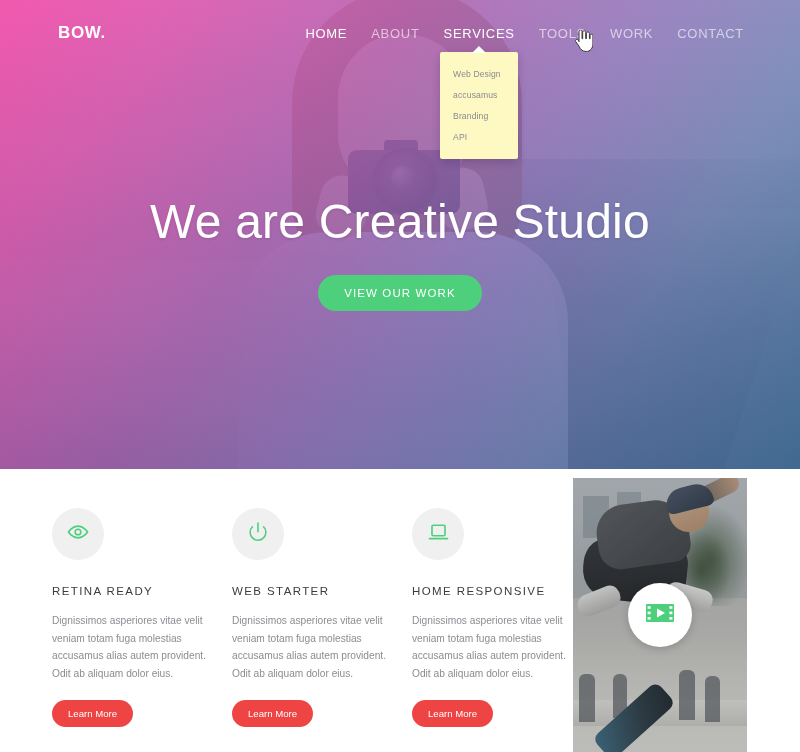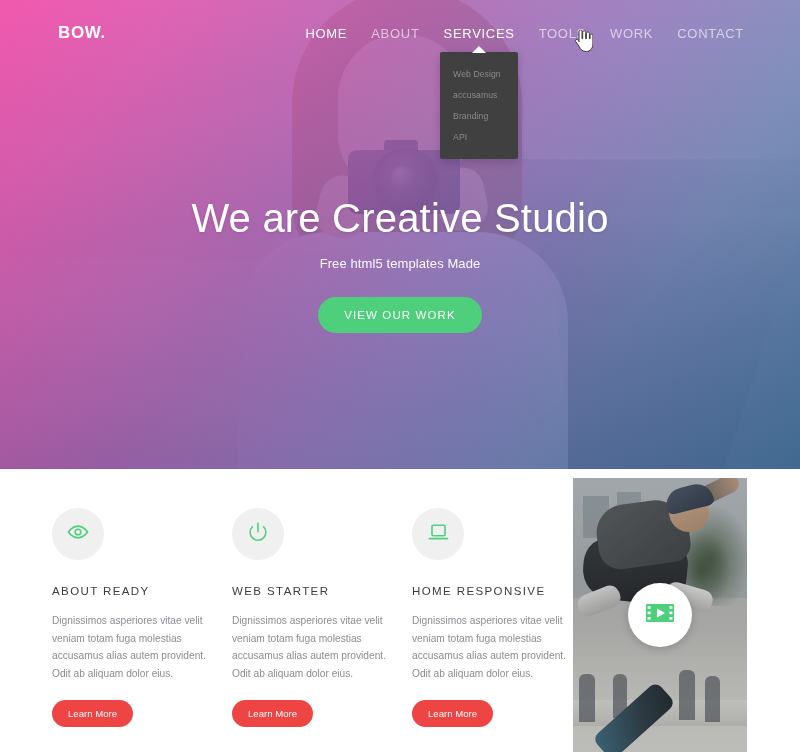--- a/index.html
+++ b/index.html
@@ -189,21 +189,21 @@
   .nav-link.open { color: #ffffff; }
 
   
   .dropdown-wrap { position: relative; }
   .dropdown {
     position: absolute;
     left: 50%;
     transform: translateX(-50%);
     top: 28px;
     width: 78px;
-    background: #404040;
+    background: #fef9c3;
     border-radius: 2px;
     box-shadow: 0 3px 10px rgba(40,20,60,0.22);
     padding: 11px 0 12px 0;
   }
   .dropdown::before {
     content: "";
     position: absolute;
     top: -6px; left: 50%; margin-left: -7px;
     border-left: 7px solid transparent;
     border-right: 7px solid transparent;
@@ -230,21 +230,21 @@
   
   .hero-content {
     position: absolute;
     left: 0; right: 0; top: 196px;
     text-align: center;
     z-index: 10;
   }
   .hero-title {
     margin: 0;
     color: #ffffff;
-    font-size: 40px;
+    font-size: 48px;
     font-weight: normal;
     letter-spacing: 0.2px;
     line-height: 1.1;
     text-shadow: 0 1px 3px rgba(60,30,80,.16);
   }
   .hero-sub {
     margin: 16px 0 0 0;
     color: #ffffff;
     font-size: 13px;
     font-weight: normal;
@@ -469,40 +469,39 @@
     </nav>
 
     <div class="cursor">
       <svg width="18" height="22" viewBox="0 0 18 22">
         <path d="M4 1.6c0-.9.7-1.6 1.5-1.6S7 .7 7 1.6v7.1h.7V2.4c0-.9.7-1.6 1.5-1.6s1.5.7 1.5 1.6v6.3h.7V3.6c0-.9.7-1.6 1.5-1.6s1.5.7 1.5 1.6v5.1h.7V5.7c0-.9.6-1.5 1.4-1.5s1.4.6 1.4 1.5v8.1c0 4.3-2.6 7.7-6.6 7.7-3.8 0-6.2-2.2-7.2-5.3L.6 11.4c-.3-.9.2-1.7 1-1.9.7-.2 1.4.1 1.8.9l.6 1.3z" fill="#ffffff" stroke="#3a3a3a" stroke-width="1"></path>
       </svg>
     </div>
 
     <div class="hero-content">
       <h1 class="hero-title">We are Creative Studio</h1>
-      <p class="hero-sub">Free html5 templates Made</p>
       <div>
         <button class="btn-hero">VIEW OUR WORK</button>
       </div>
     </div>
   </section>
 
   <section class="features">
     <div class="cards">
 
       <div class="card">
         <div class="icon-circle">
           <span>
             <svg width="22" height="22" viewBox="0 0 24 24" fill="none" stroke="#4ecf7c" stroke-width="1.7">
               <path d="M1.6 12S5.3 5.6 12 5.6 22.4 12 22.4 12 18.7 18.4 12 18.4 1.6 12 1.6 12z"></path>
               <circle cx="12" cy="12" r="3.1"></circle>
             </svg>
           </span>
         </div>
-        <h3 class="card-title">ABOUT READY</h3>
+        <h3 class="card-title">RETINA READY</h3>
         <p class="card-text">Dignissimos asperiores vitae velit veniam totam fuga molestias accusamus alias autem provident. Odit ab aliquam dolor eius.</p>
         <button class="btn-learn">Learn More</button>
       </div>
 
       <div class="card">
         <div class="icon-circle">
           <span>
             <svg width="22" height="22" viewBox="0 0 24 24" fill="none" stroke="#4ecf7c" stroke-width="1.7" stroke-linecap="round">
               <path d="M18.1 6.3a8.6 8.6 0 1 1-12.2 0"></path>
               <line x1="12" y1="2.2" x2="12" y2="11.6"></line>

